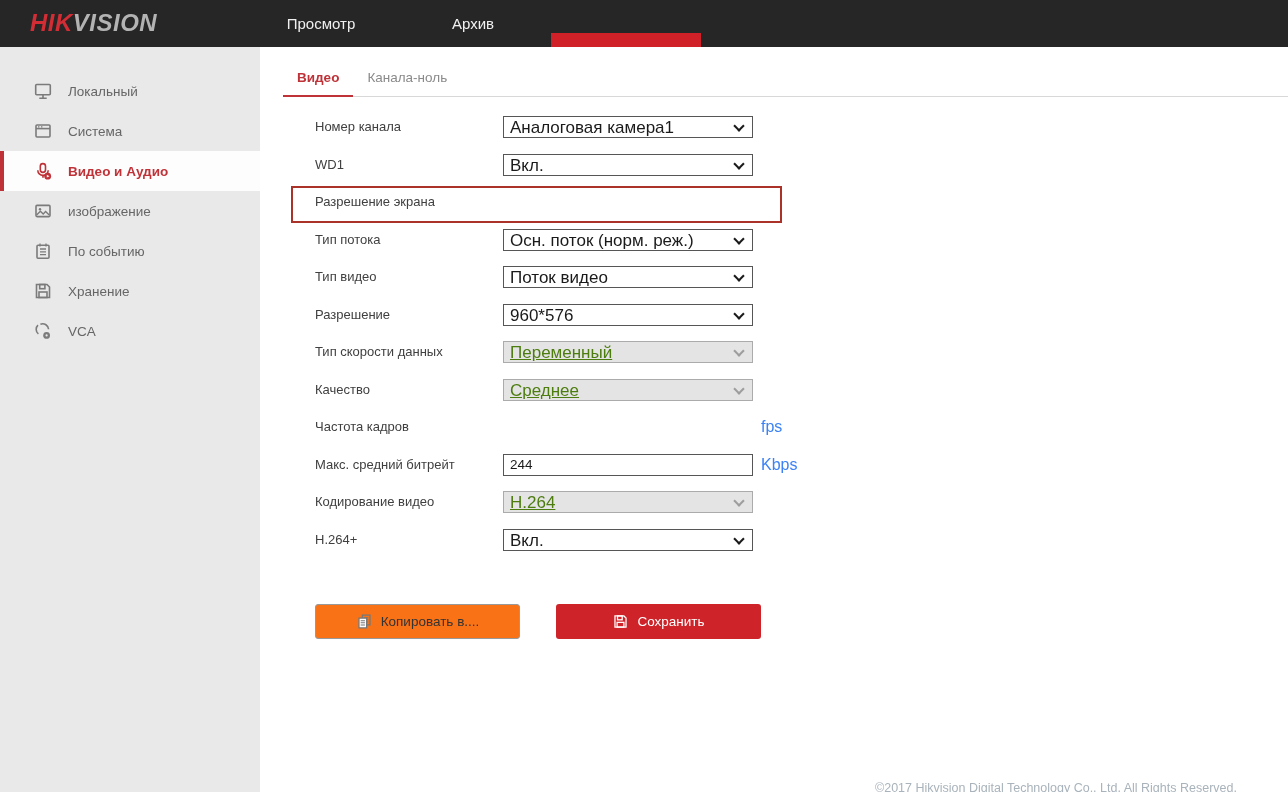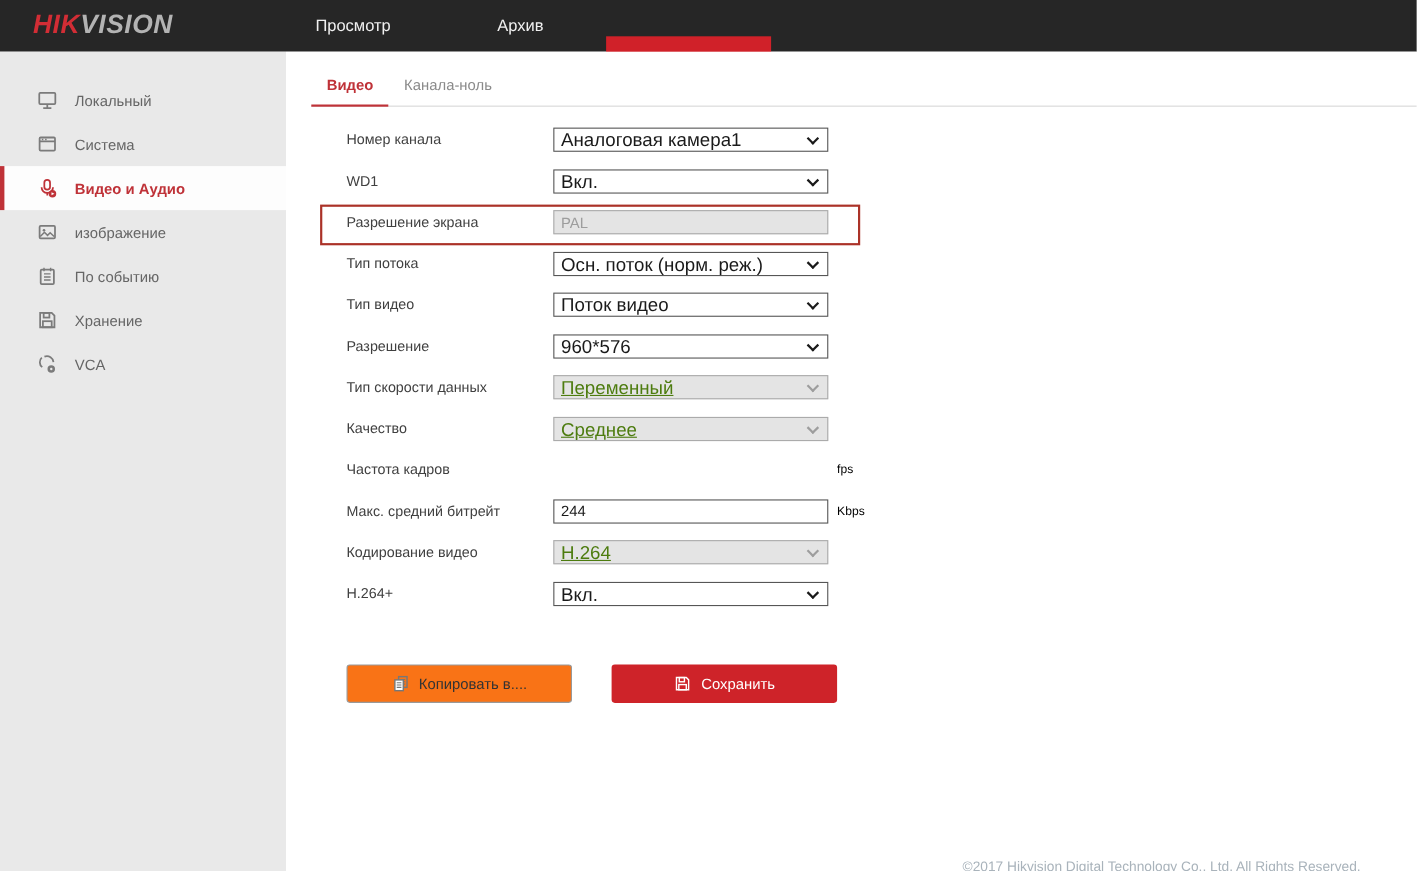--- a/index.html
+++ b/index.html
@@ -42,21 +42,21 @@
             font-size:17px; color:#1a1a1a; padding:1px 24px 0 6px; line-height:19px;
             cursor:pointer; white-space:nowrap; overflow:hidden; }
   .select .chev { position:absolute; right:9px; top:4px; width:8px; height:8px;
                   border-right:2px solid #1a1a1a; border-bottom:2px solid #1a1a1a;
                   transform:rotate(45deg); transform-origin:center; margin-top:1px; }
   .select.disabled { background:#e4e4e4; border-color:#ababab; color:#4d7c0f; cursor:default;text-decoration:underline; }
   .select.disabled .chev { border-color:#9d9d9d; }
   .tinput { width:250px; height:22px; border:1px solid #565656; background:#fff;
             font-size:13.5px; color:#1a1a1a; padding:0 6px; font-family:"Liberation Sans", sans-serif; }
   .tinput:disabled { background:#e4e4e4; border-color:#ababab; color:#9d9d9d; }
-  .suffix { position:absolute; left:501px; line-height:22px; font-size:11px; color:#000000; }
+  .suffix { position:absolute; left:501px; line-height:22px; font-size:16px; color:#3b82f6; }
   .annot-box { position:absolute; left:31px; top:139px; width:491px; height:37px;
                border:2px solid #ab3228; pointer-events:none; }
   
   .btn { position:absolute; top:557px; width:205px; height:35px; border-radius:3px;
          font-size:13.5px; display:flex; align-items:center; justify-content:center;
          gap:8px; cursor:pointer; font-family:"Liberation Sans", sans-serif; }
   .btn svg { width:17px; height:17px; }
   .btn-copy { left:55px; background:#f97316; border:1px solid #999999; color:#333333; }
   .btn-save { left:296px; background:#ce2329; border:none; color:#ffffff; }
   
@@ -165,21 +165,20 @@
         </div>
       </div>
       <div class="form-row" style="top: 106.5px;">
         <span class="lbl">WD1</span>
         <div class="field">
           <div class="select"><span>Вкл.</span><span class="chev"></span></div>
         </div>
       </div>
       <div class="form-row" style="top: 144px;">
         <span class="lbl">Разрешение экрана</span>
-        <div class="field"><input class="tinput" type="text" disabled="" value="PAL" style=""></div>
       </div>
       <div class="form-row" style="top: 181.5px;">
         <span class="lbl">Тип потока</span>
         <div class="field">
           <div class="select"><span>Осн. поток (норм. реж.)</span><span class="chev"></span></div>
         </div>
       </div>
       <div class="form-row" style="top: 219px;">
         <span class="lbl">Тип видео</span>
         <div class="field">

